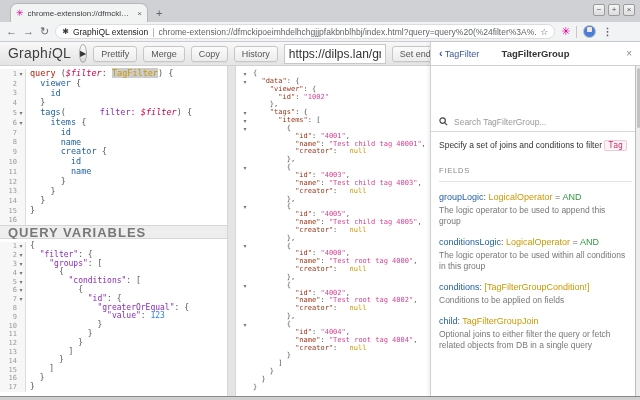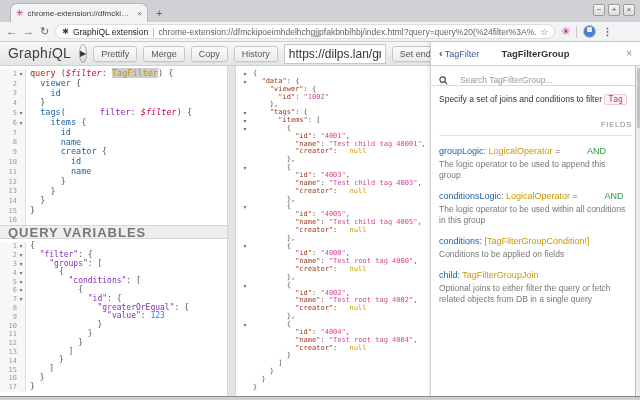--- a/index.html
+++ b/index.html
@@ -76,34 +76,34 @@
   .nul{ color:#CA9800;padding-left:8px; }
   .sel{ background:#ccc; }
 
   
   .docs { flex:1; background:#fff; border-left:1px solid #d0d0d0; box-shadow:-2px 0 3px rgba(0,0,0,.06); display:flex; flex-direction:column; position:relative; }
   .doc-header { height:24px; border-bottom:1px solid #d0d0d0; display:flex; align-items:center; padding:0 8px; position:relative; }
   .doc-back { color:#3B5998; font-size:9px; display:flex; align-items:center; gap:2px; }
   .doc-back .chev { font-size:11px; font-weight:bold; line-height:9px; }
   .doc-title { position:absolute; left:0; right:0; text-align:center; font-size:9.5px; font-weight:bold; color:#333; pointer-events:none; }
   .doc-close { margin-left:auto; color:#888; font-size:10px; z-index:1; }
-  .doc-search { height:20px; border-bottom:1px solid #d9d9d9; display:flex; align-items:flex-end; padding:0 8px; gap:12px; }
+  .doc-search { height:20px; border-bottom:1px solid #d9d9d9; display:flex; align-items:center; padding:0 8px; gap:6px;margin-top:46px; }
   .doc-search input { border:none; outline:none; flex:1; font-size:8.5px; color:#333; font-family:"Liberation Sans",sans-serif; }
   .doc-search input::placeholder { color:#999; }
   .doc-body { flex:1; padding:7px 8px; overflow:hidden; }
   .doc-desc { font-size:8.5px; color:#333; line-height:12px; }
   .code-pill { color:#CA2F6A; background:#FDF3F6; border:1px solid #F0C9D7; border-radius:2px; padding:0 3px; font-size:8px; font-family:"DejaVu Sans Mono",monospace;margin-top:6px; }
-  .fields-label { margin-top:14px; font-size:7.5px; color:#888; letter-spacing:0.8px;text-align:right; }
+  .fields-label { margin-top:14px; font-size:7.5px; color:#888; letter-spacing:0.8px; }
   .doc-hr { border:none; border-top:1px solid #e4e4e4; margin:6px 0 2px 0; }
   .field-row { margin-top:10px; font-size:9px; }
   .fname { color:#1F61A0; }
   .fcolon { color:#555; }
   .ftype { color:#CA9800; }
   .feq { color:#666; }
-  .fdefault { color:#2E9A40;margin-left:24px; }
+  .fdefault { color:#2E9A40; }
   .fdesc { margin-top:3px; font-size:8.5px; color:#777; line-height:11px; max-width:190px; }
   .docs-scrollbar { position:absolute; right:0; top:24px; bottom:0; width:5px; background:#ededed; border-left:1px solid #bdbdbd; }
   .docs-thumb { width:3px; height:60px; background:#c2c2c2; margin:2px auto 0; border-radius:2px; }
 
   .bottom-edge { height:4px; background:#d0d0d0; border-top:1px solid #8a8a8a; }
 </style>
 </head>
 <body>
 
 <div class="window">

